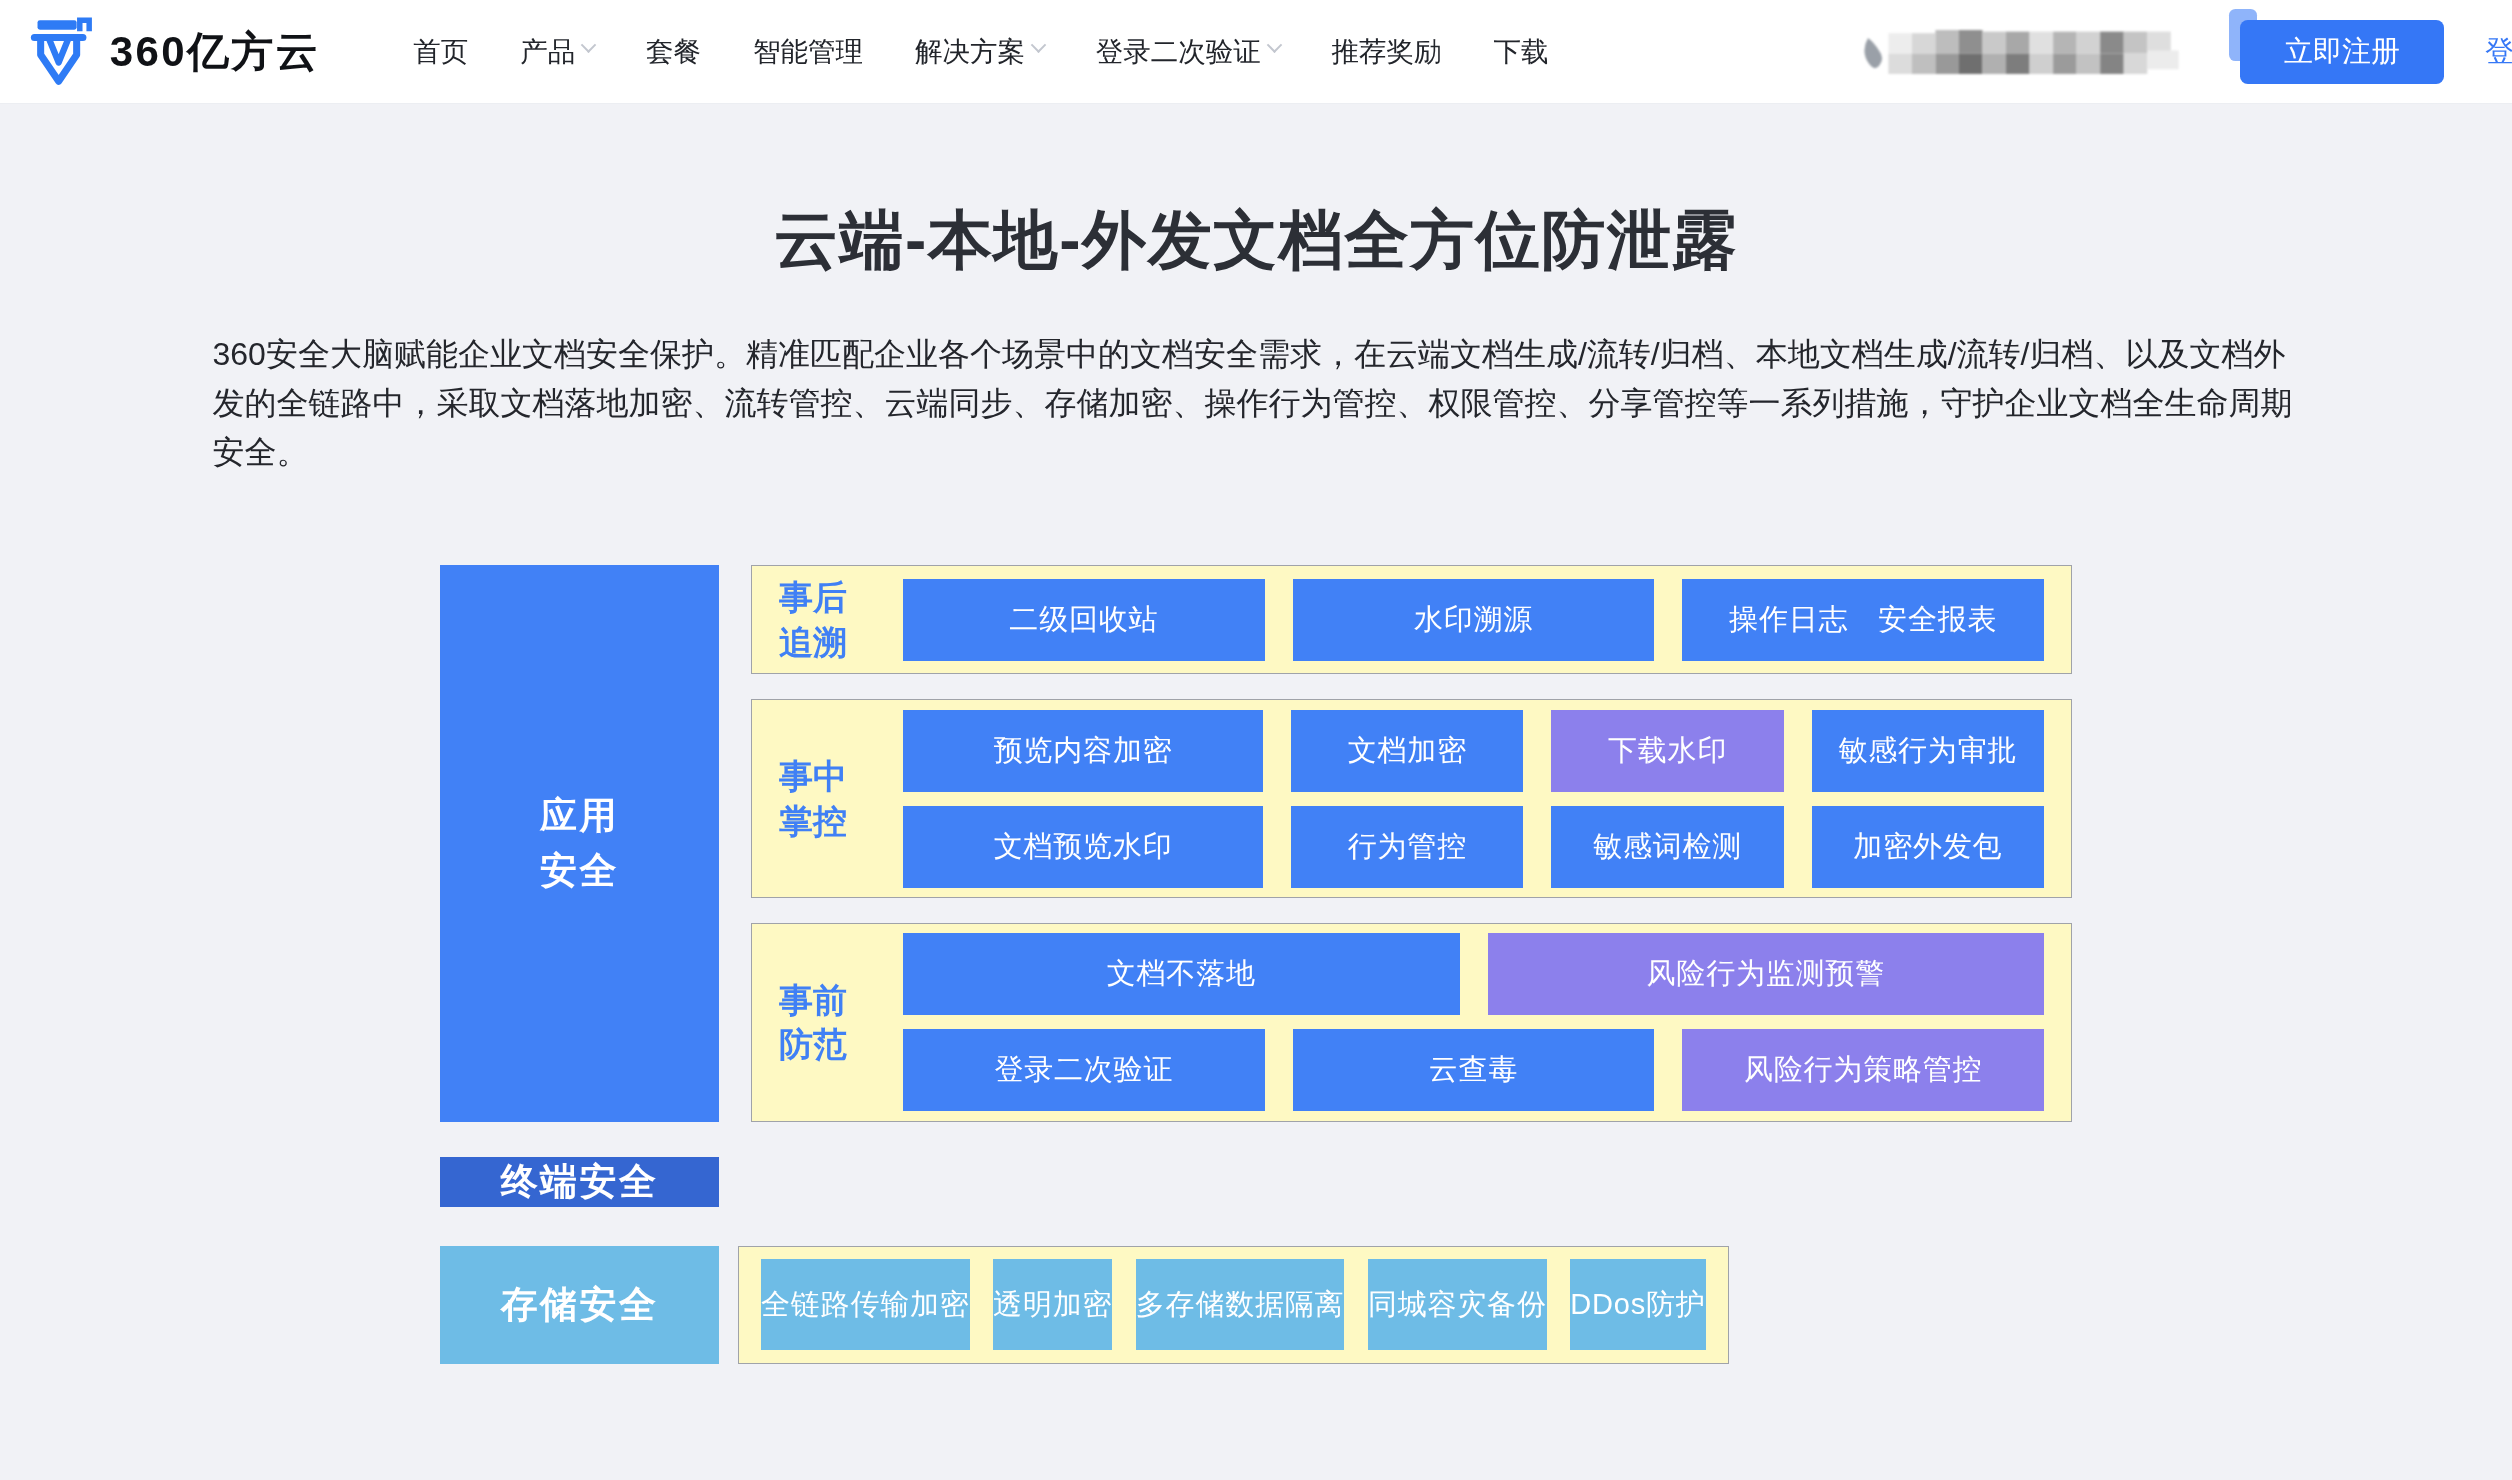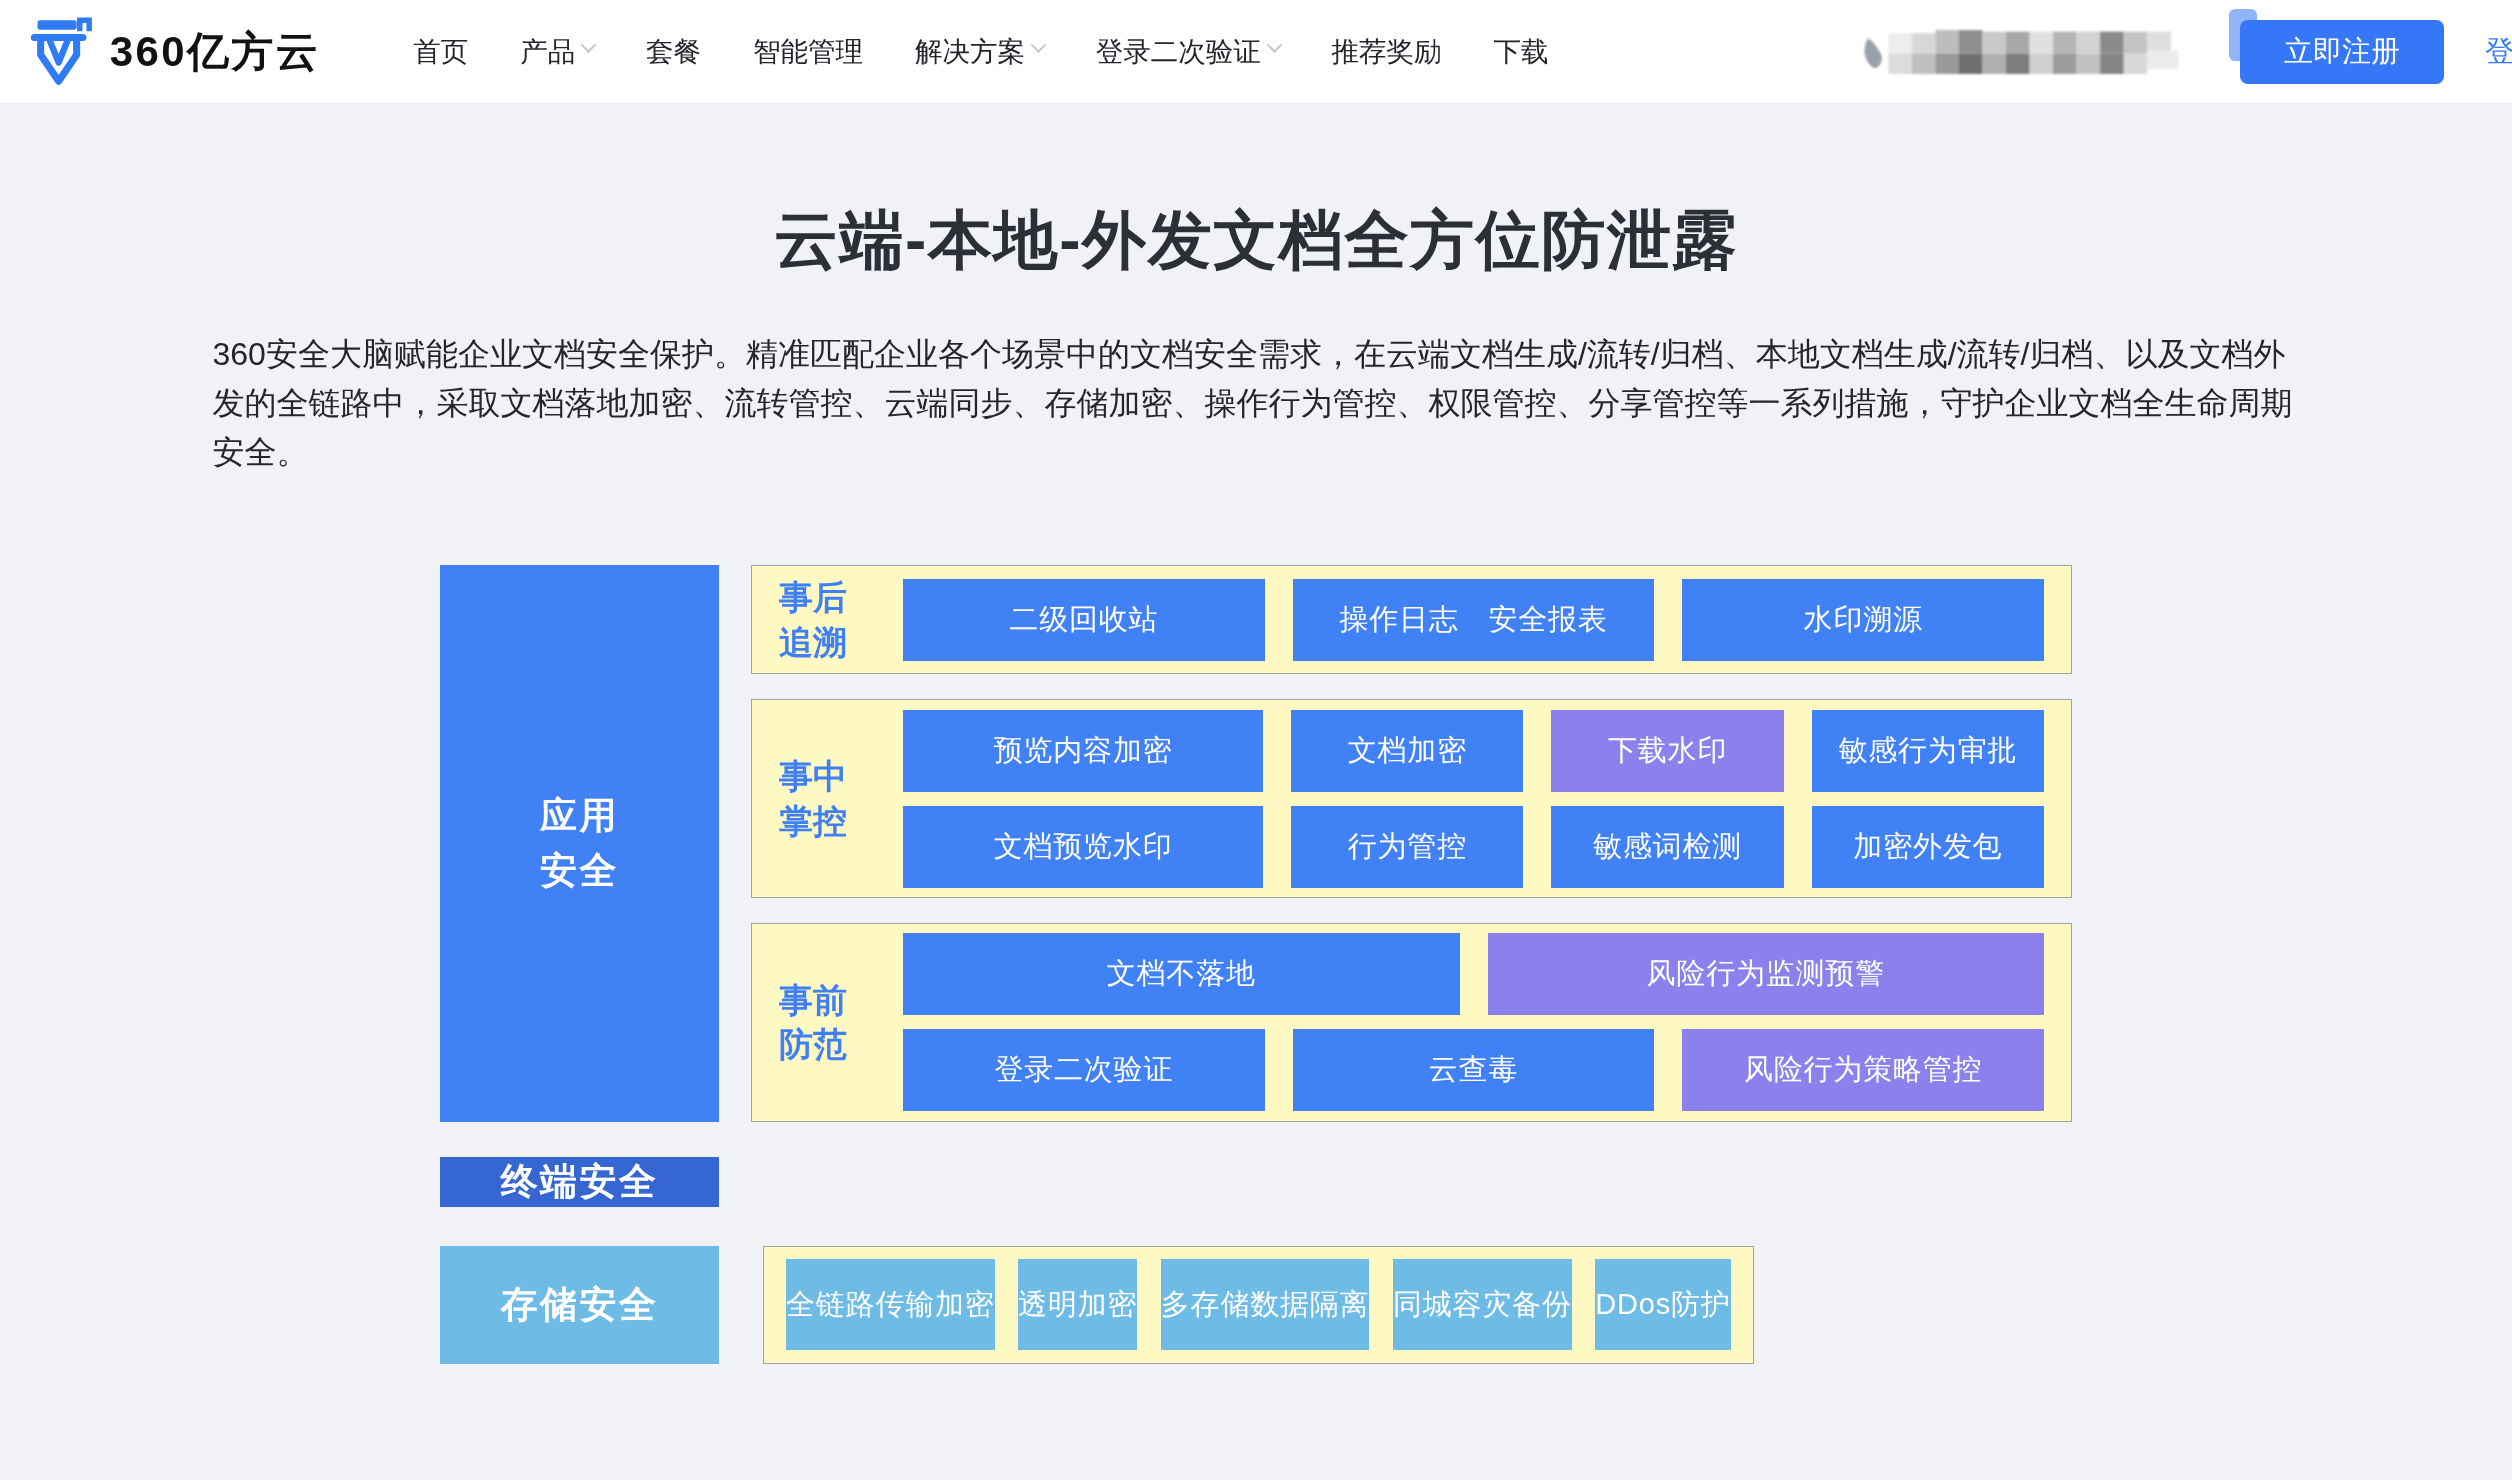--- a/index.html
+++ b/index.html
@@ -59,21 +59,21 @@
   }
   .rows { flex: 1; display: flex; flex-direction: column; gap: 14px; }
   .row { display: flex; gap: 28px; }
   .box {
     flex: 1; height: 82px; background: var(--primary-blue, #4181F6); color: #fff;
     font-size: 29px; display: flex; align-items: center; justify-content: center;
     white-space: pre; letter-spacing: 0.8px;
   }
   .box.w { flex: 1.551; }
   .box.purple { background: var(--purple, #8C80EC); }
-  .bottom-row { display: flex; gap: 44px; }
+  .bottom-row { display: flex; gap: 19px; }
   .bottom-row.terminal { margin-top: 35px; }
   .bottom-row.storage { margin-top: 39px; }
   .group.plain { padding: 12.6px 22px; }
   .group.plain .row { flex: 1; gap: 23.5px; }
   .group.plain .box { height: 91px; }
   .bottom-row.terminal .box { background: var(--dark-blue, #3566D1); }
   .bottom-row.storage .box { background: var(--light-blue, #6EBCE6); }
 </style>
 </head>
 <body>
@@ -169,22 +169,22 @@
   <div class="top-section">
     <div class="side-box app">应用
 安全</div>
     <div class="groups" id="groups">
         <div class="group">
           <div class="group-label">事后
 追溯</div>
           <div class="rows">
             <div class="row">
               <div class="box">二级回收站</div>
+              <div class="box">水印溯源</div>
               <div class="box">操作日志　安全报表</div>
-              <div class="box">水印溯源</div>
             </div>
           </div>
         </div>
         <div class="group">
           <div class="group-label">事中
 掌控</div>
           <div class="rows">
             <div class="row">
               <div class="box w">预览内容加密</div>
               <div class="box">文档加密</div>

